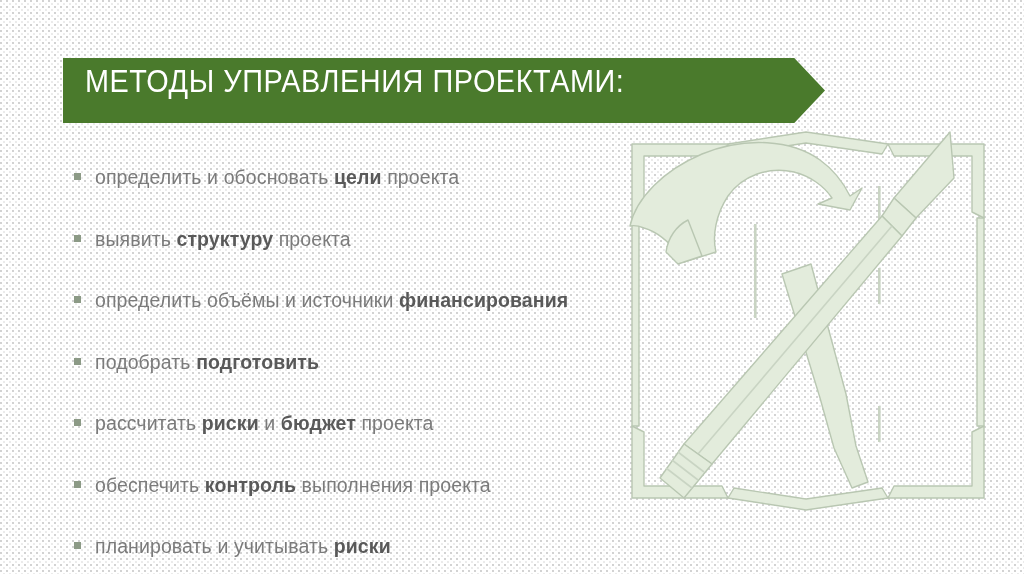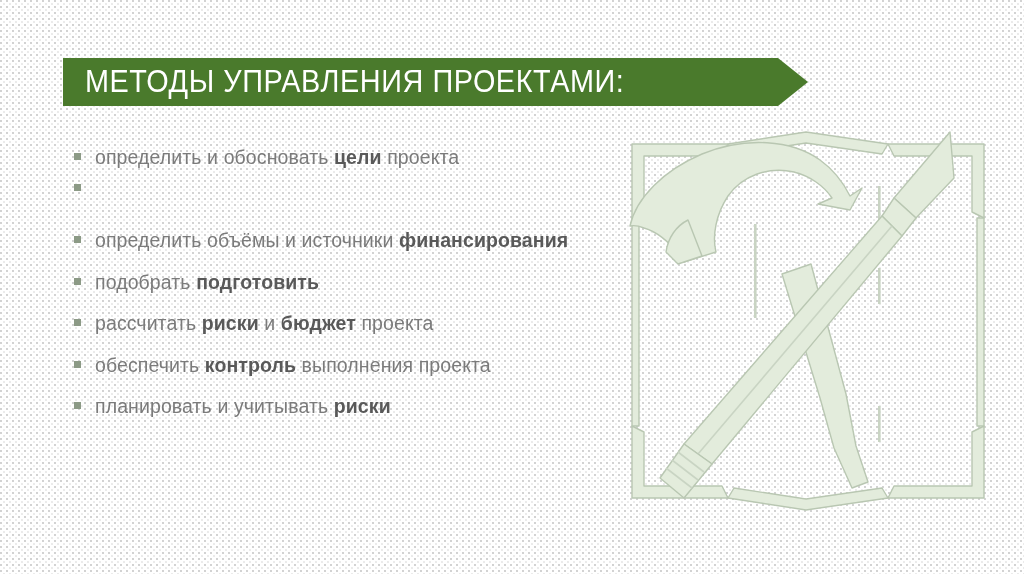--- a/index.html
+++ b/index.html
@@ -22,21 +22,22 @@
     background-position: 0 0, 3px 3px;
     font-family: "Liberation Sans", "DejaVu Sans", sans-serif;
   }
 
   
   .title-banner {
     position: absolute;
     left: 63px;
     top: 58px;
     width: 745px;
-    height: 48px;
+    height: 65px;
+    padding-left: 17px;
   }
   .title-banner svg {
     position: absolute;
     inset: 0;
     width: 100%;
     height: 100%;
     display: block;
   }
   .title-text {
     position: absolute;
@@ -63,20 +64,21 @@
     width: 560px;
     margin: 0;
     padding: 0;
     list-style: none;
   }
   .bullet-item {
     display: flex;
     align-items: baseline;
     height: 41.5px;
     white-space: nowrap;
+    margin-top: 20px;
   }
   .bullet-marker {
     flex: 0 0 auto;
     width: 7px;
     height: 7px;
     background: #8c9a86;
     margin-right: 14px;
     position: relative;
     top: -4px;
   }
@@ -119,20 +121,21 @@
 
   <ul class="bullet-list">
 
     <li class="bullet-item">
       <span class="bullet-marker"></span>
       <span class="bullet-text"><span>определить и обосновать </span><b>цели</b><span> проекта</span></span>
     </li>
 
     <li class="bullet-item">
       <span class="bullet-marker"></span>
+      <span class="bullet-text"><span>выявить </span><b>структуру</b><span> проекта</span></span>
     </li>
 
     <li class="bullet-item">
       <span class="bullet-marker"></span>
       <span class="bullet-text"><span>определить объёмы и источники </span><b>финансирования</b><span></span></span>
     </li>
 
     <li class="bullet-item">
       <span class="bullet-marker"></span>
       <span class="bullet-text"><span>подобрать </span><b>подготовить</b><span></span></span>

